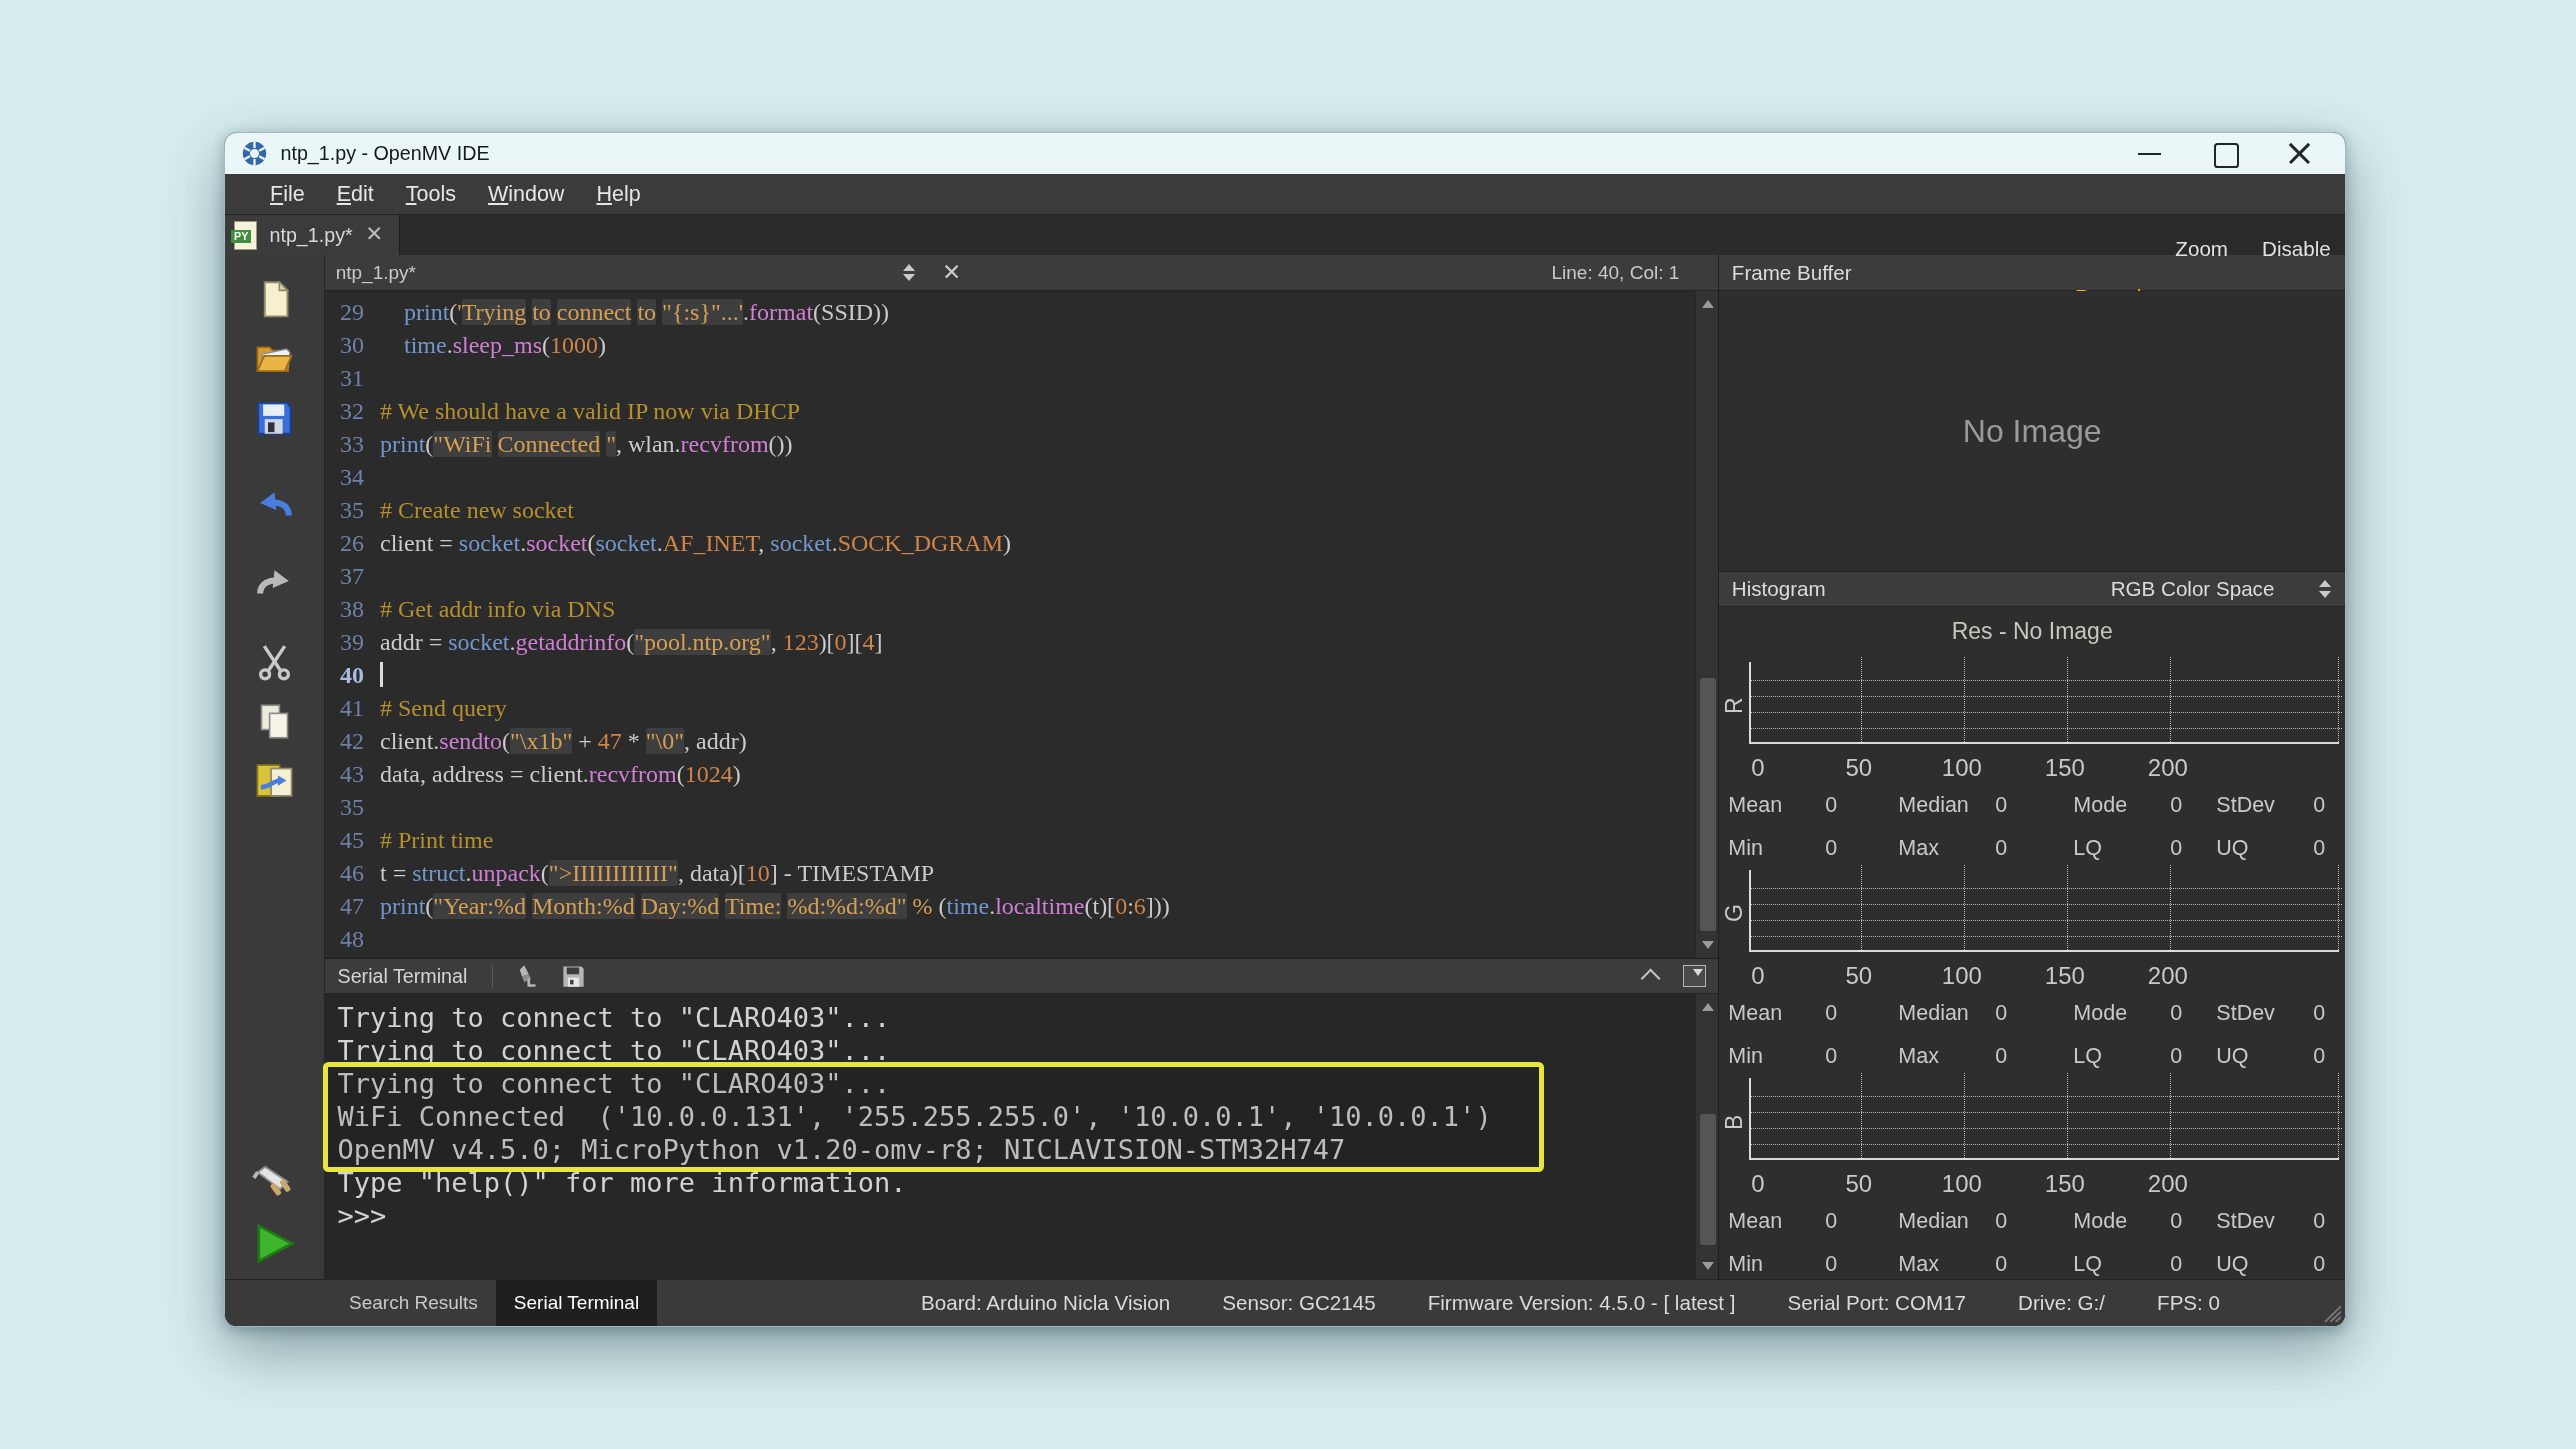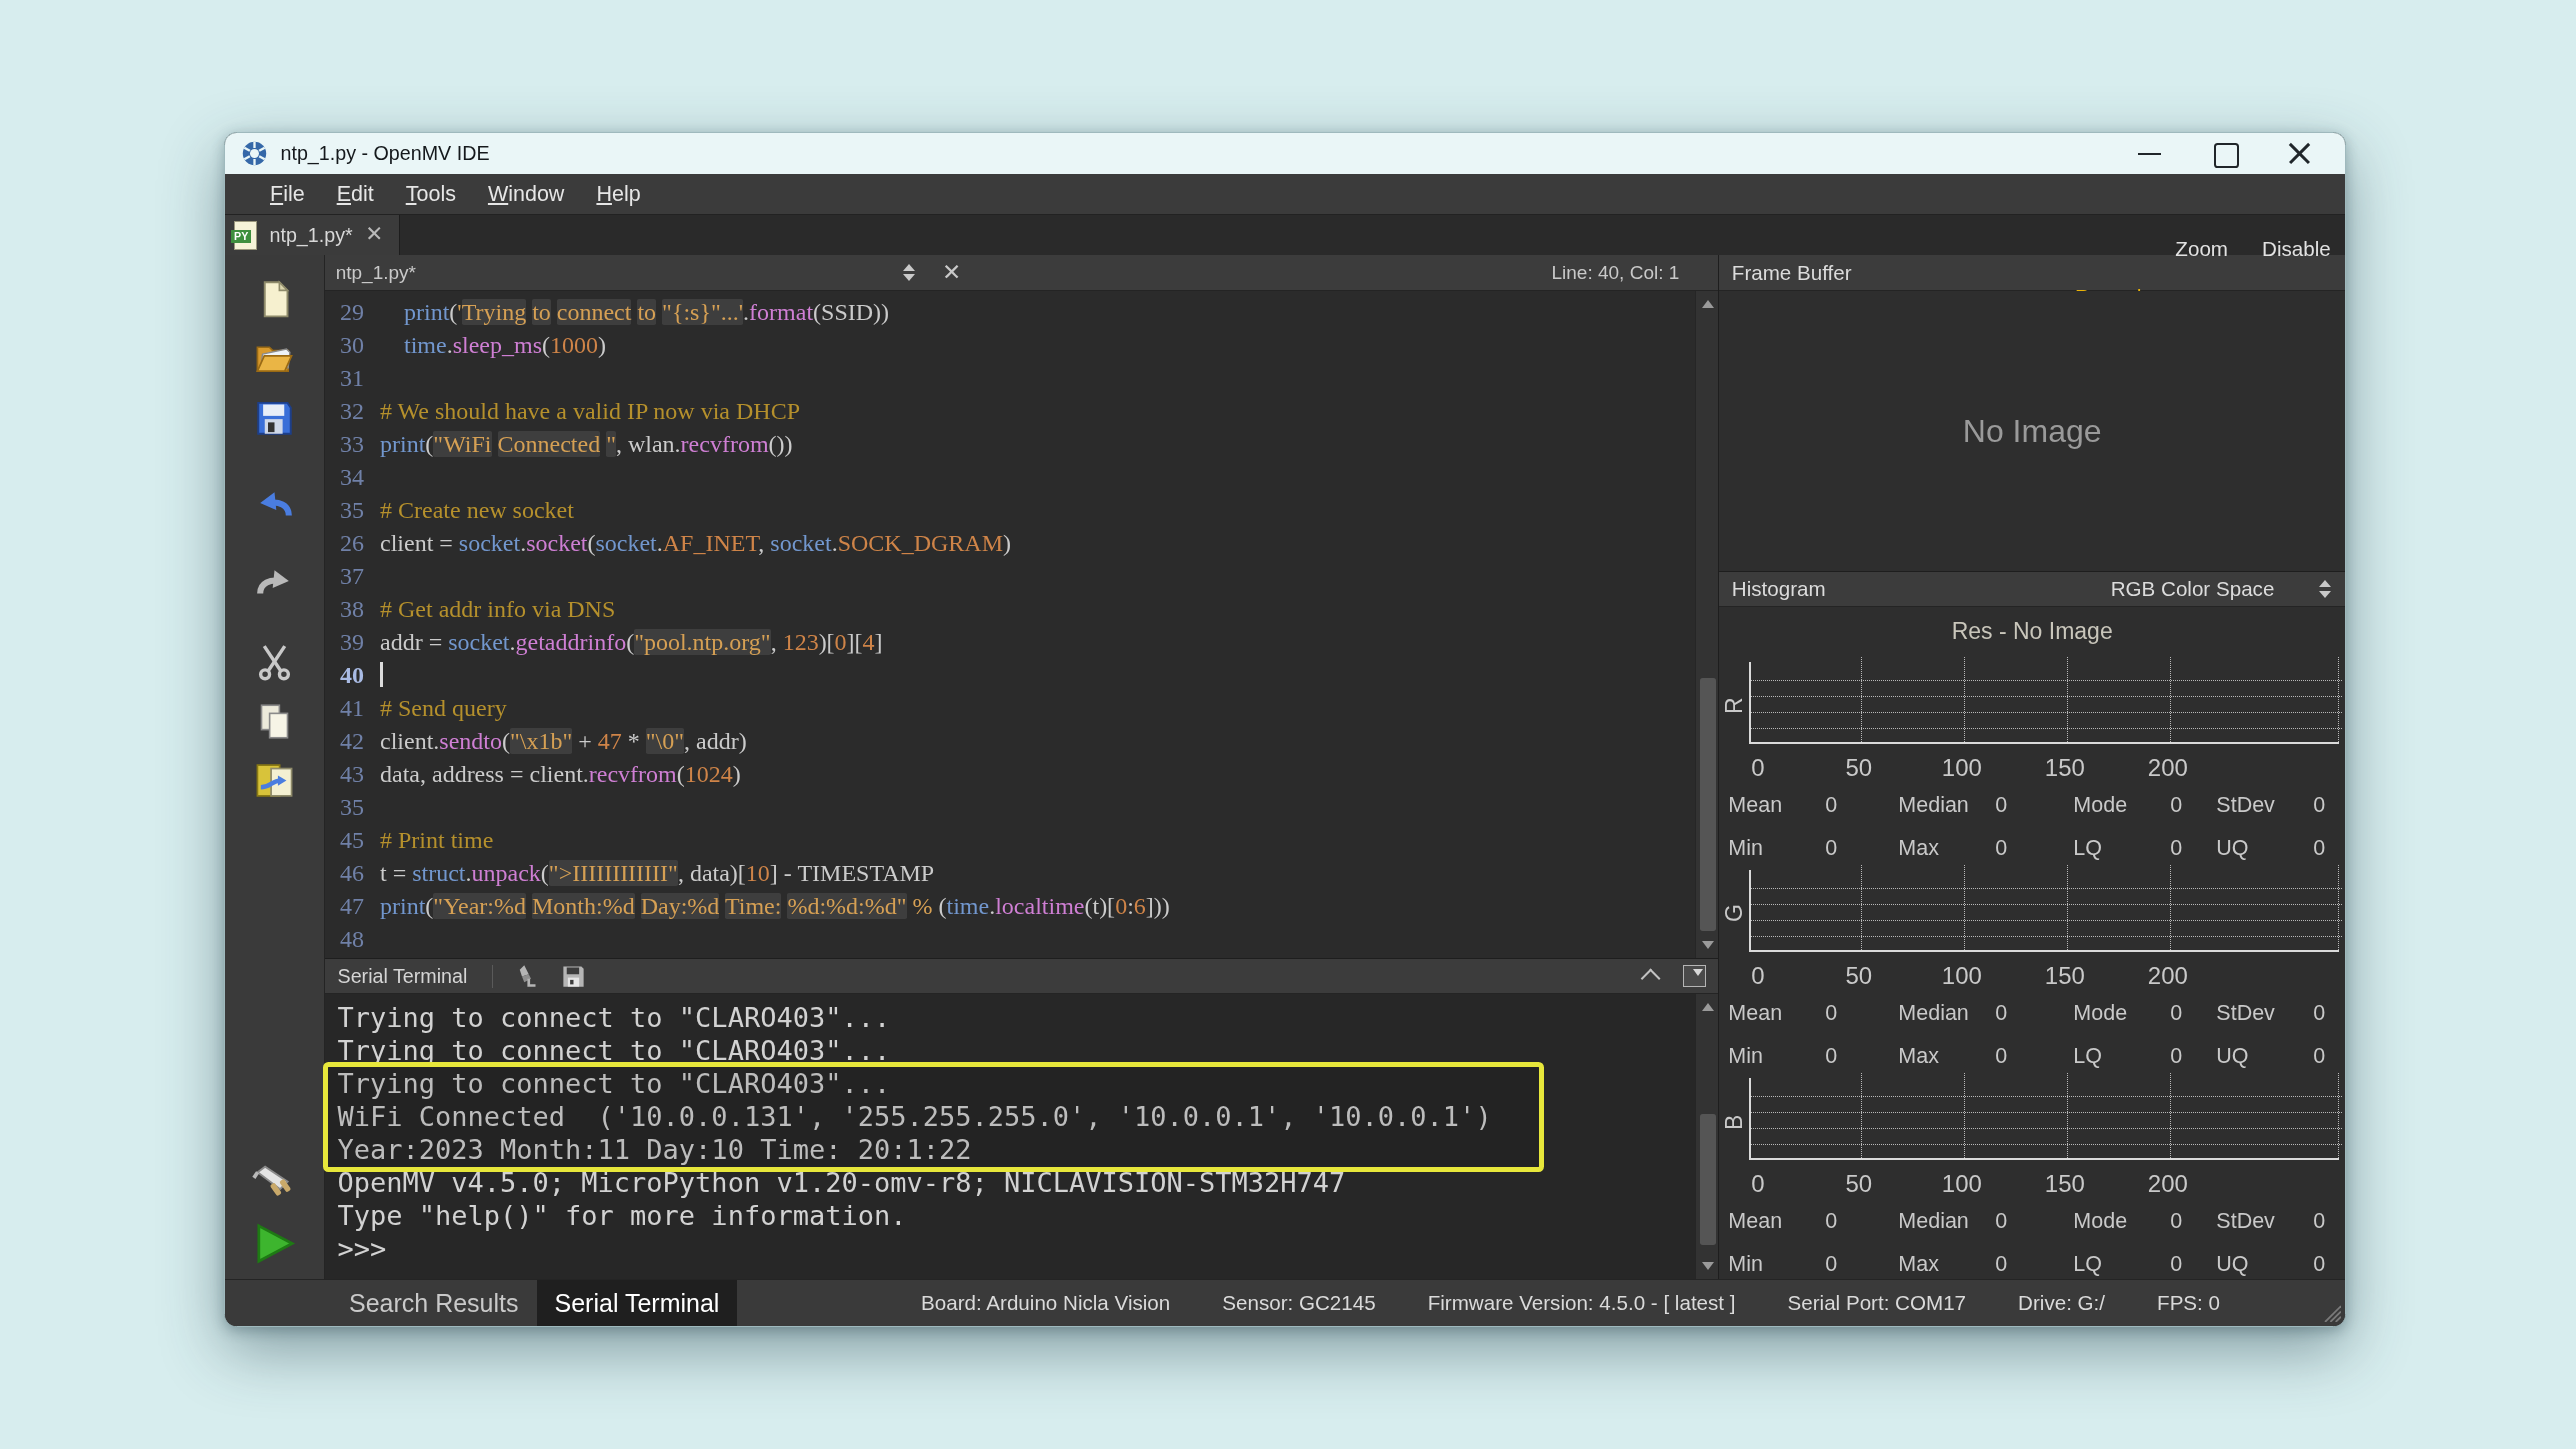--- a/index.html
+++ b/index.html
@@ -105,21 +105,21 @@
   .vline { position:absolute; top:-5.4px; bottom:0; border-left:1.8px dotted #b9b9b9; }
   .ticks { position:absolute; left:29.5px; top:97px; width:590px; height:30px; color:#c9c9c9; font-size:24px; }
   .ticks span { position:absolute; transform:translateX(-50%); }
   .stats { position:absolute; left:9px; top:136px; width:605px; display:grid; grid-template-columns:170px 175px 143px 116px; row-gap:18px; font-size:21.5px; color:#c9c9c9; }
   .stat-cell { display:flex; }
   .stat-label { width:97px; }
 
   
   .statusbar { height:47px; background:#3a3a3a; display:flex; align-items:center; flex-shrink:0; position:relative; border-top:0.9px solid #242424; }
   .sb-tabs { margin-left:106px; display:flex; height:100%; align-items:stretch; }
-  .sb-tab { display:flex; align-items:center; padding:0 18px; color:#c9c9c9; font-size:25px; }
+  .sb-tab { display:flex; align-items:center; padding:0 18px; color:#c9c9c9; font-size:19px; }
   .sb-tab.active { background:#1f1f1f; color:#ffffff; }
   .sb-items { position:absolute; right:125px; display:flex; gap:52px; color:#dadada; font-size:20.6px; }
   .grip { position:absolute; right:3.6px; bottom:3.6px; }
 </style>
 </head>
 <body>
 
 <div class="window">
 
   <div class="titlebar">
@@ -360,21 +360,20 @@
           <div class="pane-icon"></div>
         </div>
       </div>
 
       <div class="terminal">
         <div>
             <div class="tl">Trying to connect to "CLARO403"...</div>
             <div class="tl">Trying to connect to "CLARO403"...</div>
             <div class="tl">Trying to connect to "CLARO403"...</div>
             <div class="tl">WiFi Connected  ('10.0.0.131', '255.255.255.0', '10.0.0.1', '10.0.0.1')</div>
-            <div class="tl">Year:2023 Month:11 Day:10 Time: 20:1:22</div>
             <div class="tl">OpenMV v4.5.0; MicroPython v1.20-omv-r8; NICLAVISION-STM32H747</div>
             <div class="tl">Type "help()" for more information.</div>
             <div class="tl">&gt;&gt;&gt;</div>
           </div>
         <div class="hlbox"></div>
         <div class="vscroll">
           <div class="vs-up"></div>
           <div class="vs-thumb" style="top:42%; height:46%;"></div>
           <div class="vs-down"></div>
         </div>

